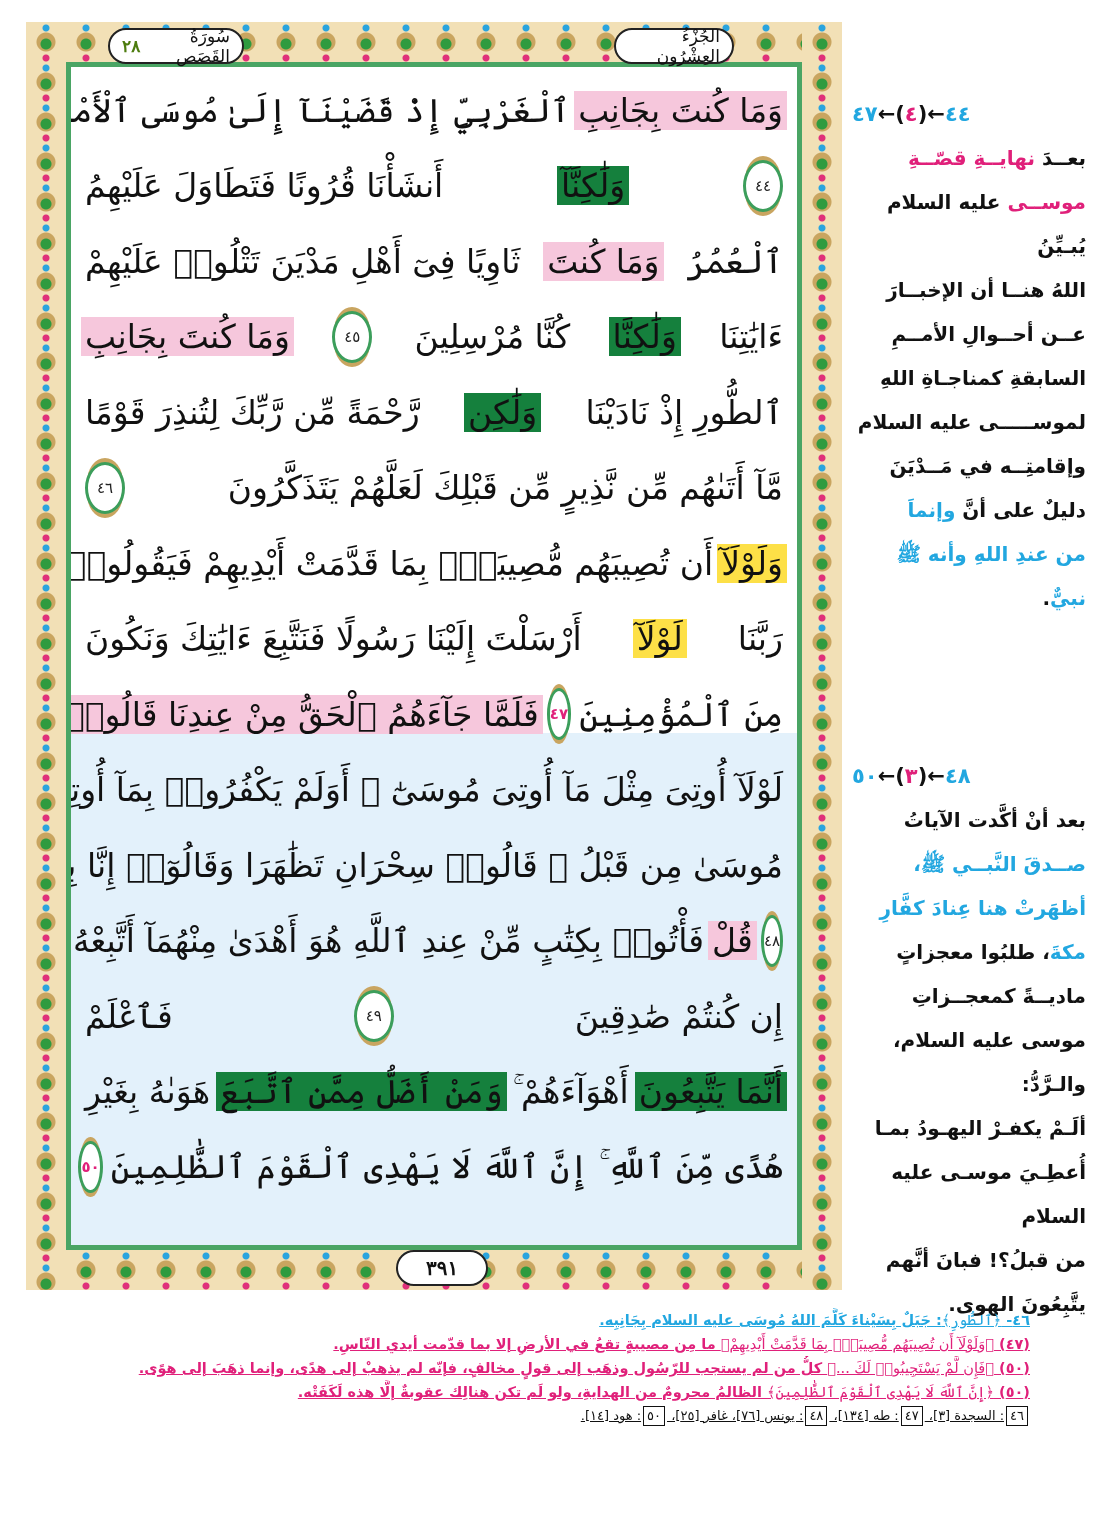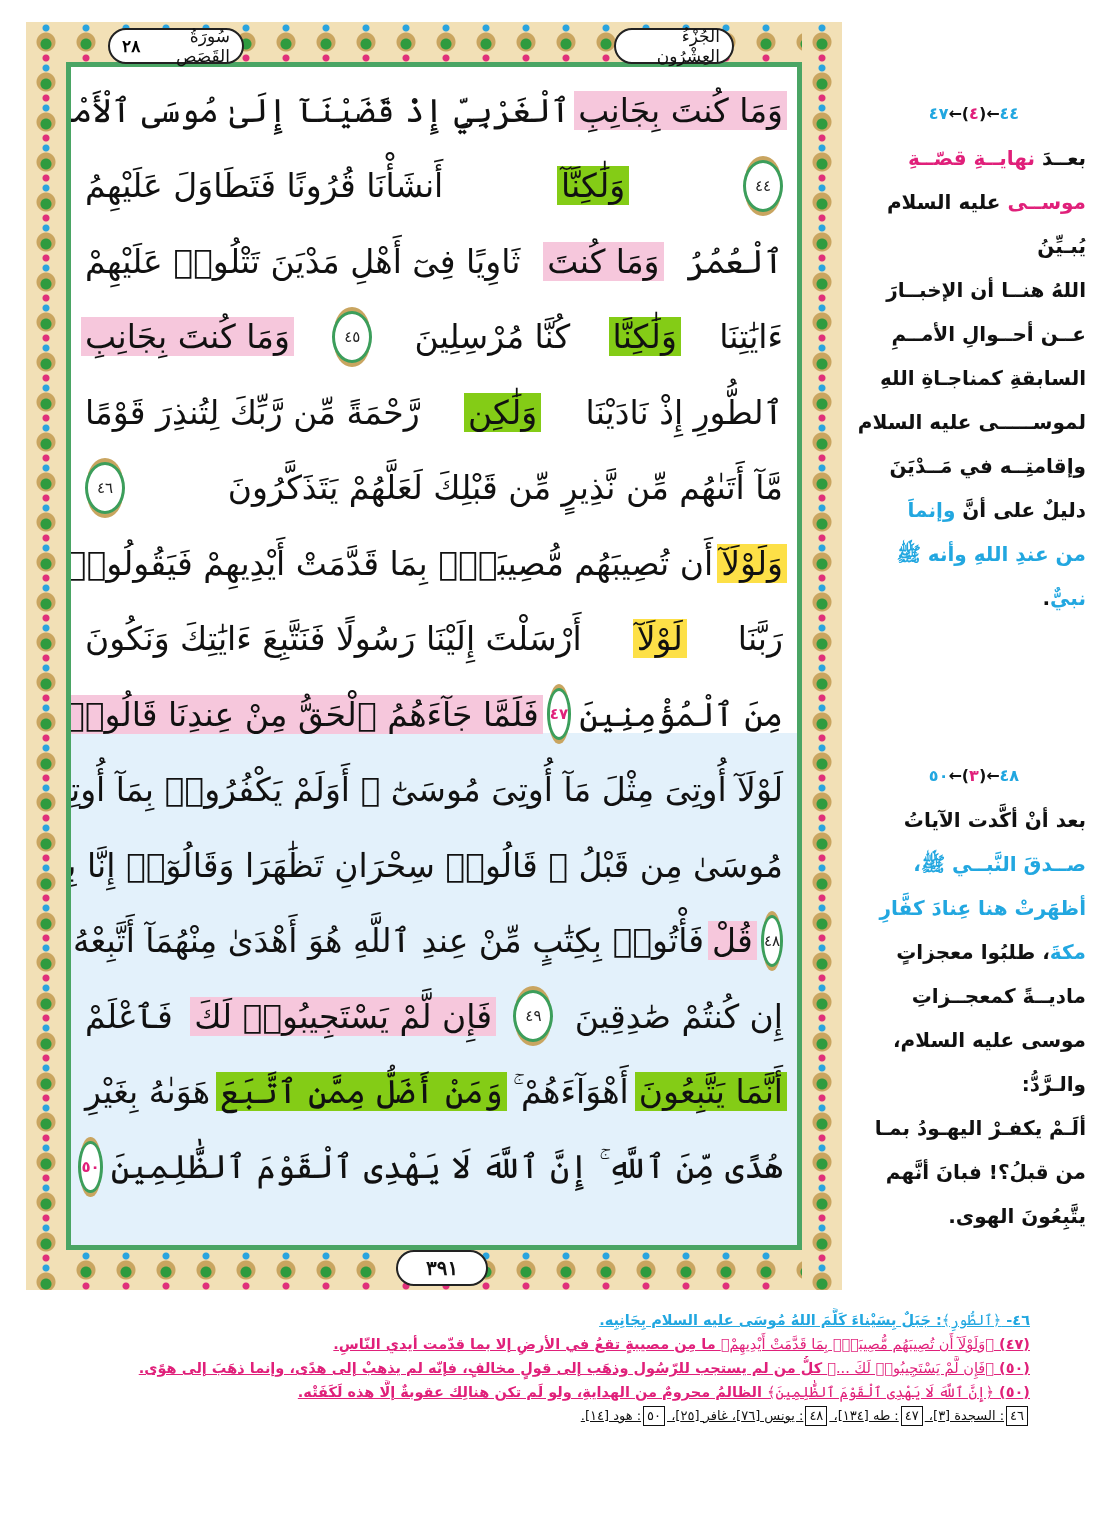--- a/index.html
+++ b/index.html
@@ -16,48 +16,48 @@
            radial-gradient(circle at 50% 90%, #e0307a 0 3px, transparent 4px);
          background-size:40px 40px; }
   .orn.top { left:0; top:0; width:816px; height:40px; }
   .orn.bottom { left:0; bottom:0; width:816px; height:40px; }
   .orn.left { left:0; top:0; width:40px; height:1268px; }
   .orn.right { right:0; top:0; width:40px; height:1268px; }
 
   .pill { position:absolute; height:32px; border:2px solid #222; border-radius:18px;
           background:#fff; display:flex; align-items:center; justify-content:center;
           font-family:"DejaVu Serif", serif; font-size:17px; color:#111; z-index:3; padding:0 12px; }
-  .pill .num { color:#000000; font-weight:bold; margin-right:4px; }
+  .pill .num { color:#4d7c0f; font-weight:bold; margin-right:4px; }
   .pill.surah { left:82px; top:6px; width:108px; }
   .pill.juz { left:588px; top:6px; width:92px; }
   .pill.page { left:370px; bottom:4px; width:64px; font-size:20px; font-weight:bold; }
 
   .inner { position:absolute; left:40px; top:40px; width:736px; height:1188px;
            border:5px solid #4aa564; box-sizing:border-box; background:#fff; overflow:hidden; }
   .inner .blue-zone { position:absolute; left:0; right:0; top:666px; bottom:0; background:#e3f1fb; }
 
   
   .line { position:absolute; right:10px; left:10px; height:70px; display:flex;
           align-items:center; justify-content:space-between; direction:rtl;
           font-family:"DejaVu Serif", serif; font-size:33px; color:#111; white-space:nowrap; }
   .seg { padding:0 4px; }
   .hl-pink { background:#f6c7dc; }
-  .hl-yellow { background:#84cc16; }
+  .hl-yellow { background:#15803d; }
   .hl-blue { background:#fde047;text-align:right; }
   .ayah { display:inline-flex; width:34px; height:46px; border-radius:50%; border:3px solid #3c9e5b;
           background:#fff; align-items:center; justify-content:center; font-size:15px;
           font-family:"DejaVu Sans", sans-serif; color:#222; position:relative; margin:0 4px;
           box-shadow:0 -6px 0 -2px #c9a560, 0 6px 0 -2px #c9a560; }
   .ayah.pink { color:#e0207a; font-weight:bold; }
 
   
   .side { position:absolute; left:852px; top:92px; width:244px; direction:rtl;
           font-family:"DejaVu Sans", sans-serif; font-weight:bold; font-size:20px;
           line-height:44px; color:#111; }
-  .side .range { text-align:center; font-size:16px; height:44px; color:#111; }
+  .side .range { text-align:left; font-size:21px; height:44px; color:#111; }
   .side .range .c { color:#22a7e0; }
   .side .range .m { color:#e0207a; }
   .side p { margin:0; padding:0 10px 0 0; }
   .pink { color:#e0207a; }
   .cyan { color:#22a7e0; }
   .side .block2 { position:absolute; top:662px; right:0; width:244px; }
 
   
   .notes { position:absolute; left:70px; right:66px; top:1308px; direction:rtl;
            font-family:"DejaVu Sans", sans-serif; font-weight:bold; font-size:14.5px; line-height:24px; }
@@ -140,21 +140,20 @@
           <span class="seg">مُوسَىٰ مِن قَبْلُ ۖ قَالُوا۟ سِحْرَانِ تَظَٰهَرَا وَقَالُوٓا۟ إِنَّا بِكُلٍّ كَٰفِرُونَ</span>
         </div>
         <div class="line" style="top: 838.5px;">
           <span class="ayah">٤٨</span>
           <span class="seg hl-pink">قُلْ</span>
           <span class="seg">فَأْتُوا۟ بِكِتَٰبٍ مِّنْ عِندِ ٱللَّهِ هُوَ أَهْدَىٰ مِنْهُمَآ أَتَّبِعْهُ</span>
         </div>
         <div class="line" style="top: 914px;">
           <span class="seg">إِن كُنتُمْ صَٰدِقِينَ</span>
           <span class="ayah">٤٩</span>
-          <span class="seg hl-pink">فَإِن لَّمْ يَسْتَجِيبُوا۟ لَكَ</span>
           <span class="seg">فَٱعْلَمْ</span>
         </div>
         <div class="line" style="top: 989.5px;">
           <span class="seg hl-yellow">أَنَّمَا يَتَّبِعُونَ</span>
           <span class="seg">أَهْوَآءَهُمْ ۚ</span>
           <span class="seg hl-yellow">وَمَنْ أَضَلُّ مِمَّنِ ٱتَّبَعَ</span>
           <span class="seg">هَوَىٰهُ بِغَيْرِ</span>
         </div>
         <div class="line" style="top: 1065px;">
           <span class="seg">هُدًى مِّنَ ٱللَّهِ ۚ إِنَّ ٱللَّهَ لَا يَهْدِى ٱلْقَوْمَ ٱلظَّٰلِمِينَ</span>
@@ -180,20 +179,21 @@
     </div>
   <div id="block2" class="block2">
       <div class="range"><span class="c">٤٨</span><span>←(</span><span class="m">٣</span><span>)←</span><span class="c">٥٠</span></div>
       <p><span>بعد أنْ أكَّدت الآياتُ</span></p>
       <p><span class="cyan">صــدقَ النَّبــي ﷺ،</span></p>
       <p><span class="cyan">أظهَرتْ هنا عِنادَ كفَّارِ</span></p>
       <p><span class="cyan">مكةَ</span><span>، طلبُوا معجزاتٍ</span></p>
       <p><span>ماديــةً كمعجــزاتِ</span></p>
       <p><span>موسى عليه السلام، والـرَّدُّ:</span></p>
       <p><span>ألَـمْ يكفـرْ اليهـودُ بمـا</span></p>
+      <p><span>أُعطِـيَ موسـى عليه السلام</span></p>
       <p><span>من قبلُ؟! فبانَ أنَّهم</span></p>
       <p><span>يتَّبِعُونَ الهوى.</span></p>
     </div>
 </div>
 
 <div class="notes">
   <div id="fn">
       <div class="n cyan"><span>٤٦- </span><span class="q">﴿ٱلطُّورِ﴾</span><span>: جَبَلٌ بِسَيْناءَ كَلَّمَ اللهُ مُوسَى عليه السلام بِجَانِبِه.</span></div>
       <div class="n pink"><span>(٤٧) </span><span class="q">﴿وَلَوْلَآ أَن تُصِيبَهُم مُّصِيبَةٌۢ بِمَا قَدَّمَتْ أَيْدِيهِمْ﴾</span><span> ما مِن مصيبةٍ تقعُ في الأرضِ إلا بما قدّمت أيدي النّاسِ.</span></div>
       <div class="n pink"><span>(٥٠) </span><span class="q">﴿فَإِن لَّمْ يَسْتَجِيبُوا۟ لَكَ ...﴾</span><span> كلُّ من لم يستجب للرّسُول وذهَب إلى قولٍ مخالفٍ، فإنّه لم يذهبْ إلى هدًى، وإنما ذهَبَ إلى هوًى.</span></div>

